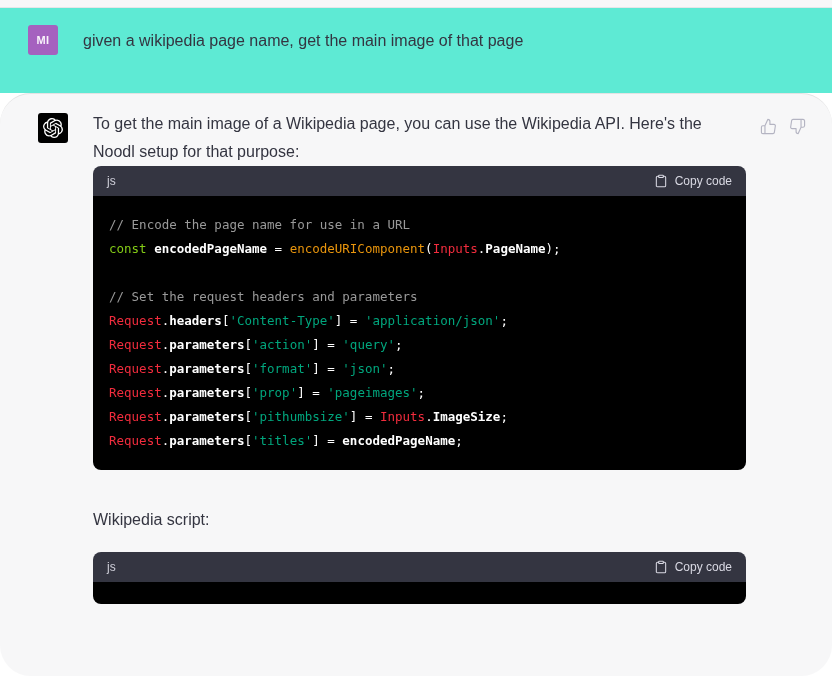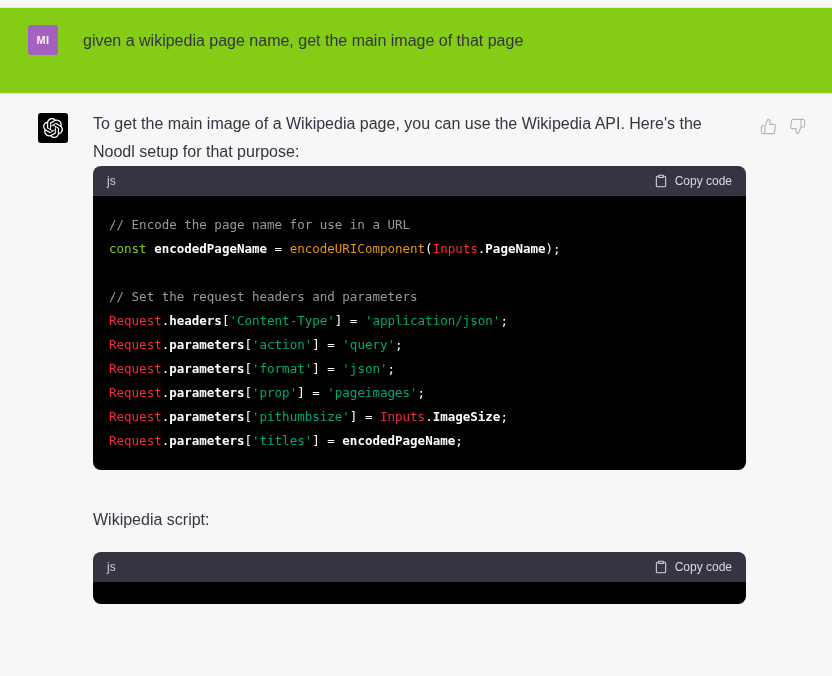--- a/index.html
+++ b/index.html
@@ -6,24 +6,24 @@
   html, body { margin: 0; padding: 0; }
   body {
     width: 832px; height: 676px; overflow: hidden;
     background: #ffffff;
     font-family: "Liberation Sans", "DejaVu Sans", sans-serif;
     color: #343541;
   }
   .prev-strip { height: 8px; background: #f7f7f8; border-bottom: 1px solid #e6e6e8; }
 
   .msg-row { display: flex; padding: 17px 0 0 38px; }
-  .user-section { background: #84cc16; height: 85px; padding-left: 28px; }
+  .user-section { background: #5eead4; height: 85px; padding-left: 28px; }
   .assistant-section {
     background: #f7f7f8; border-top: 1px solid rgba(0,0,0,0.08);
-    height: 583px; position: relative; padding-top: 19px;
+    height: 583px; position: relative; padding-top: 19px; border-radius: 31px;
   }
   .avatar {
     width: 30px; height: 30px; border-radius: 3px; flex: none;
     display: flex; align-items: center; justify-content: center;
   }
   .user-avatar {
     color: rgba(255,255,255,0.92); font-size: 11px; font-weight: bold;
     letter-spacing: 0.3px;
   }
   .bot-avatar { background: #000000; }

